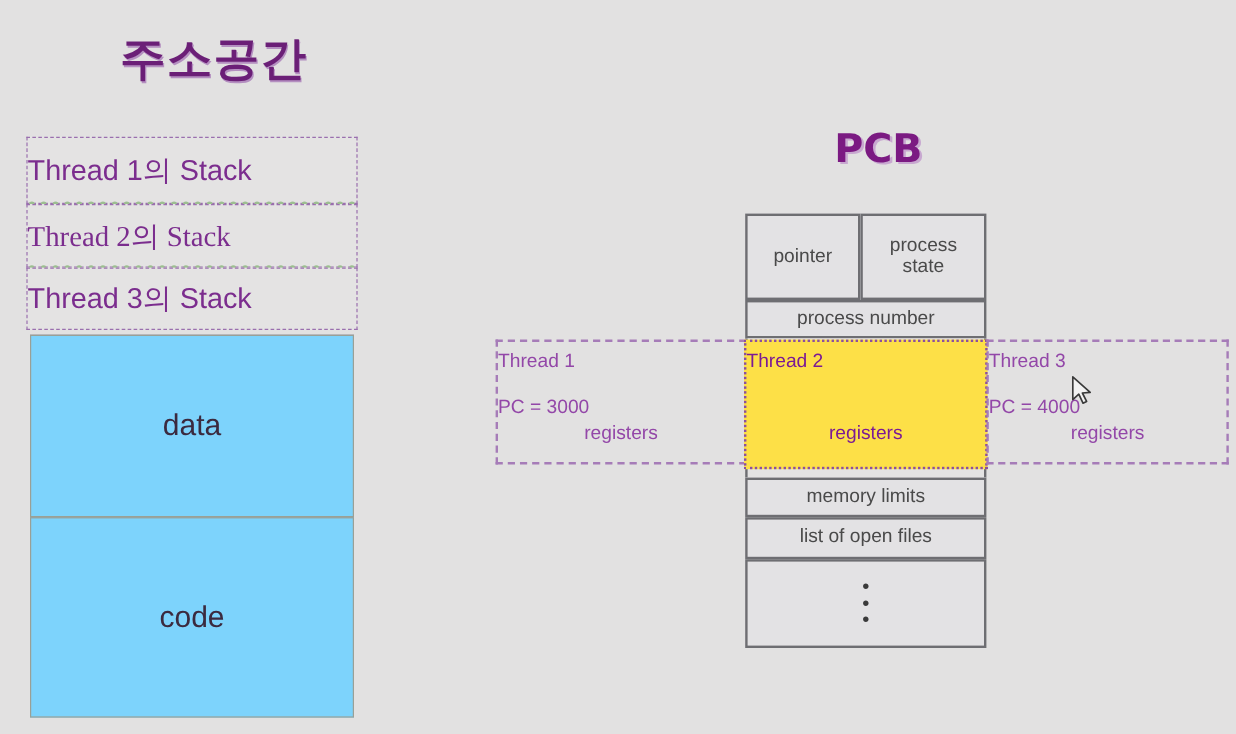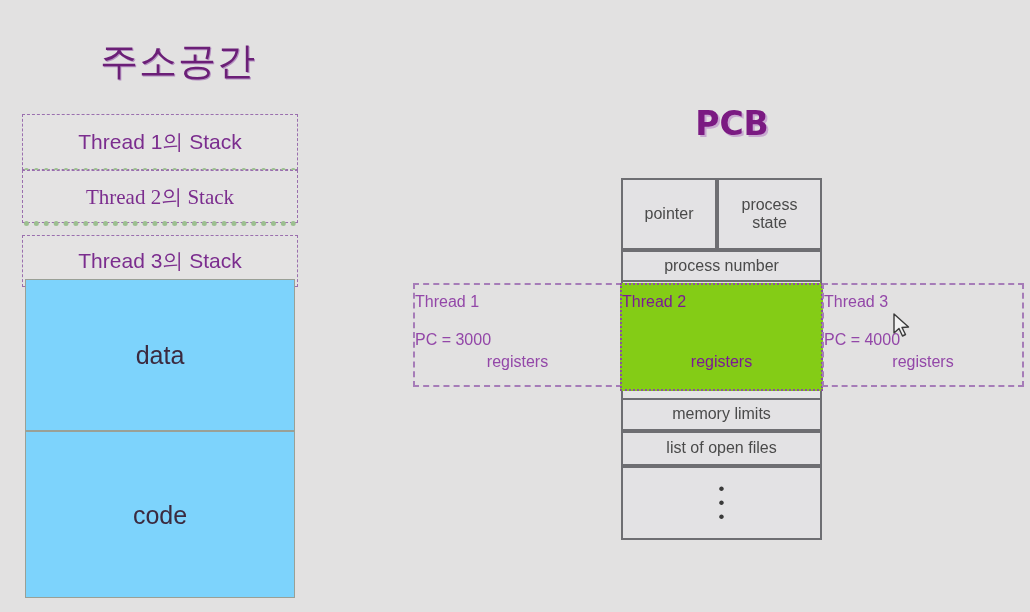--- a/index.html
+++ b/index.html
@@ -17,44 +17,42 @@
   }
 
   
   #addr-title {
     position: absolute;
     left: 78px;
     top: 24px;
     width: 200px;
     text-align: center;
     font-size: 38px;
-    font-weight: normal;
+    font-weight: bold;
     color: #6b1f77;
     letter-spacing: 1px;
     text-shadow: 1px 1px 0 #b48fc0;
     font-family: "DejaVu Sans", "Liberation Sans", sans-serif;
-    margin-top: 12px;
   }
 
   .stack-box {
     position: absolute;
     left: 22px;
     width: 276px;
     border: 1px dashed #9a6fae;
     background: #e4e3e3;
     box-sizing: border-box;
   }
   .stack-label {
     position: absolute;
     left: 0;
     right: 0;
     top: 50%;
     transform: translateY(-50%);
-    text-align: center;
-    font-size: 21px;
+    font-size: 24px;
     color: #7b2d8e;
     white-space: nowrap;
   }
   .stack-div {
     position: absolute;
     left: 24px;
     width: 272px;
     height: 0;
     border-top: 5px dotted #9cbf90;
   }
@@ -114,21 +112,21 @@
     text-align: center;
     line-height: 1.15;
   }
 
   .thread-box {
     position: absolute;
     box-sizing: border-box;
     border: 2px dashed #a67cb8;
   }
   .thread-box.solid-fill {
-    background: #84cc16;
+    background: #fde047;
     border-style: dotted;
     border-color: #8b4fa0;
   }
   .thread-title {
     position: absolute;
     left: 0;
     right: 0;
     top: 8px;
     text-align: left;
     font-size: 16px;
@@ -184,21 +182,21 @@
   <div class="stack-box" style="top:114px; height:56px;">
     <div class="stack-label">Thread 1의 Stack</div>
   </div>
   <div class="stack-div" style="top:168px;"></div>
 
   <div class="stack-box" style="top:170px; height:53px;font-family:Liberation Serif, serif;">
     <div class="stack-label">Thread 2의 Stack</div>
   </div>
   <div class="stack-div" style="top:221px;"></div>
 
-  <div class="stack-box" style="top:223px; height:52px;margin-top:12px;">
+  <div class="stack-box" style="top:223px; height:52px;">
     <div class="stack-label">Thread 3의 Stack</div>
   </div>
 
   <div class="red-bar" style="top:279px;"></div>
   <div class="mem-block" style="top:279px; height:152px;">
     <div class="mem-label">data</div>
   </div>
 
   <div class="red-bar" style="top:431px;"></div>
   <div class="mem-block" style="top:431px; height:167px;">

